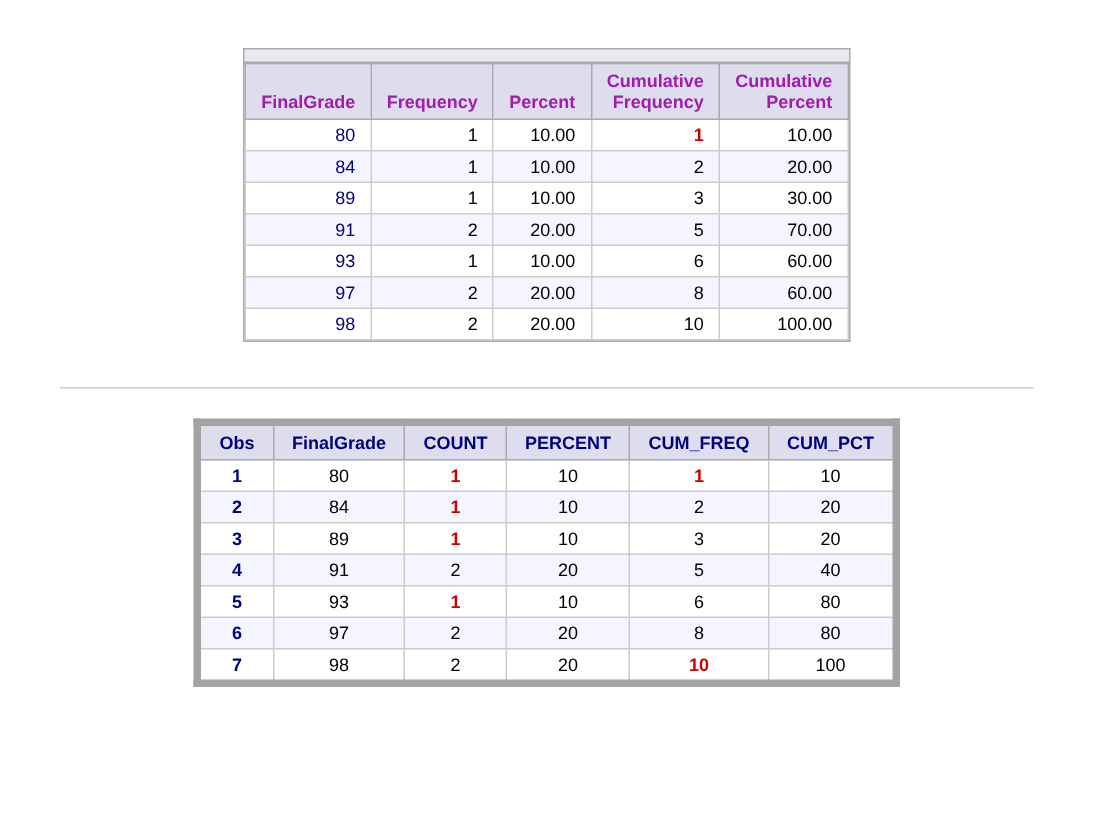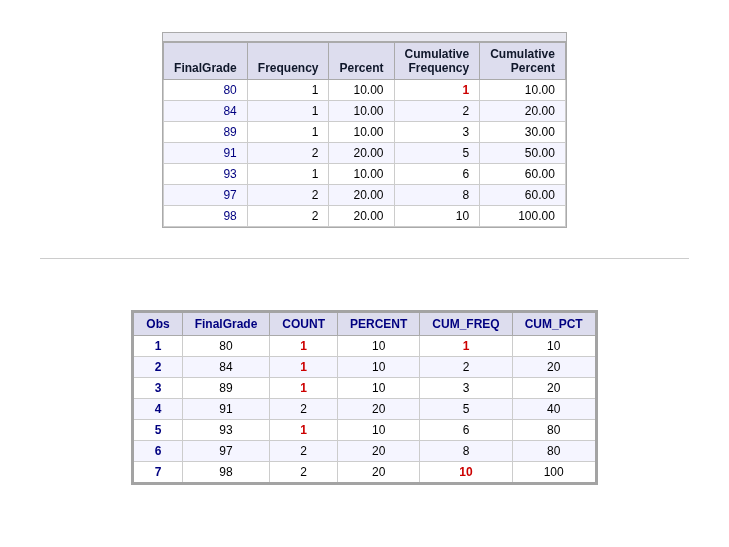--- a/index.html
+++ b/index.html
@@ -46,21 +46,21 @@
       font-size: 13px;
     }
 
     .freq-inner-table {
       border-collapse: collapse;
       width: 100%;
     }
 
     .freq-inner-table th {
       background: #dde;
-      color: #0f172a;
+      color: #a21caf;
       text-align: right;
       padding: 4px 10px;
       border: 1px solid #aaa;
       font-size: 12px;
       font-weight: bold;
       vertical-align: bottom;
     }
 
     .freq-inner-table td {
       text-align: right;
@@ -103,22 +103,21 @@
       margin-bottom: 14px;
     }
 
     .dataset-table-wrapper {
       display: flex;
       justify-content: center;
     }
 
     .dataset-table {
       border-collapse: collapse;
-      border: 3px solid #a3a3a3;
-      margin-top: 31px;
+      border: 5px solid #a3a3a3;
     }
 
     .dataset-table th {
       background: #dde;
       color: #000080;
       text-align: center;
       padding: 4px 12px;
       border: 1px solid #aaa;
       font-size: 12px;
       font-weight: bold;
@@ -196,21 +195,21 @@
       <td>1</td>
       <td>10.00</td>
       <td class="">3</td>
       <td>30.00</td>
     </tr>
                   <tr>
       <td class="grade-cell">91</td>
       <td>2</td>
       <td>20.00</td>
       <td class="">5</td>
-      <td>50.00</td>
+      <td>70.00</td>
     </tr>
                   <tr>
       <td class="grade-cell">93</td>
       <td>1</td>
       <td>10.00</td>
       <td class="">6</td>
       <td>60.00</td>
     </tr>
                   <tr>
       <td class="grade-cell">97</td>

